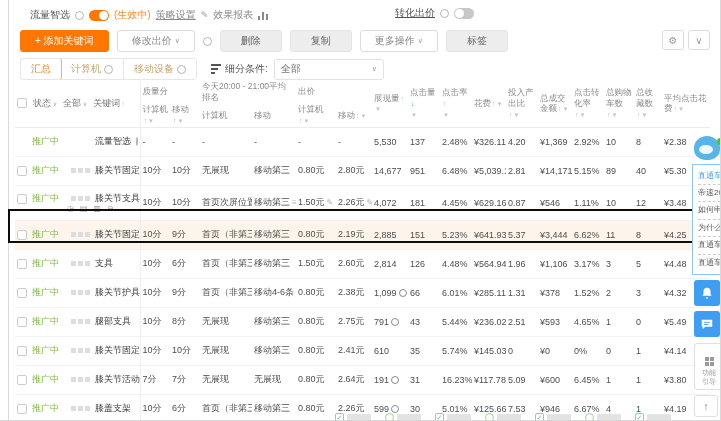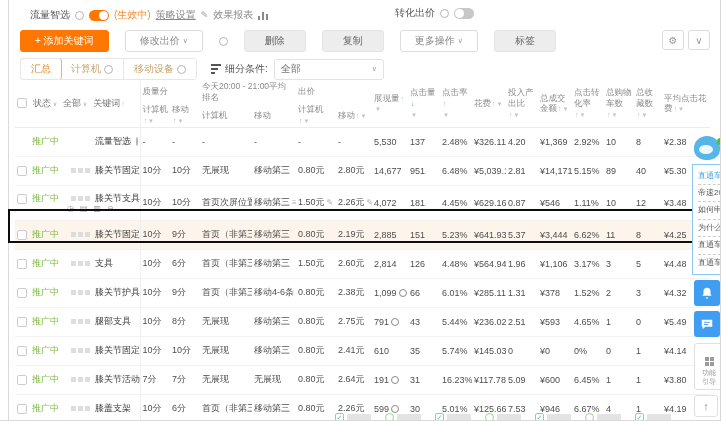--- a/index.html
+++ b/index.html
@@ -5,36 +5,36 @@
   * { margin:0; padding:0; box-sizing:border-box; }
   html,body { background:#fff; }
   body { font-family:"Liberation Sans","DejaVu Sans",sans-serif; }
   .screen { position:relative; width:721px; height:421px; background:#fff; overflow:hidden;
             border-right:1px solid #d9d9d9; border-bottom:1px solid #d9d9d9; }
   .vline-left { position:absolute; left:8px; top:0; bottom:0; width:1px; background:#d9d9d9; }
 
   
   .topbar { position:absolute; left:30px; top:6px; right:10px; height:18px; display:flex; align-items:center; font-size:10px; color:#555; }
   .tb-left { display:flex; align-items:center; gap:5px; }
-  .tb-right { display:flex; align-items:center; gap:5px; position:absolute; left:365px; top:0; }
+  .tb-right { display:flex; align-items:center; gap:5px; position:absolute; left:365px; top:0;text-decoration:underline; }
   .info-c { display:inline-block; width:9px; height:9px; border:1px solid #b5b5b5; border-radius:50%; color:#b5b5b5; font-size:6px; line-height:8px; text-align:center; vertical-align:middle; }
   .toggle { width:20px; height:11px; border-radius:6px; position:relative; display:inline-block; }
   .toggle.on { background:#ff7600; }
   .toggle.off { background:#c7c7c7; }
   .toggle .knob { position:absolute; top:1px; width:9px; height:9px; border-radius:50%; background:#fff; }
   .toggle.on .knob { right:1px; } .toggle.off .knob { left:1px; }
   .orange-t { color:#ff8a2b; }
   .green-t { color:#6abe45; }
   .pencil { color:#999; font-size:9px; }
   .chart-ic { display:inline-block; width:10px; height:9px; position:relative; }
   .chart-ic i { position:absolute; bottom:0; width:2px; background:#8a8a8a; }
   .chart-ic i:nth-child(1){ left:0; height:4px; } .chart-ic i:nth-child(2){ left:4px; height:8px; } .chart-ic i:nth-child(3){ left:8px; height:6px; }
 
   
-  .toolbar { position:absolute; left:20px; top:30px; display:flex; align-items:center; gap:16px;text-align:right; }
+  .toolbar { position:absolute; left:20px; top:30px; display:flex; align-items:center; gap:8px;text-align:right; }
   .btn { height:22px; font-size:10px; display:inline-flex; align-items:center; justify-content:center; padding:0 14px; border-radius:3px; cursor:pointer; white-space:nowrap; }
   .btn.primary { background:#ff7600; color:#fff; border:1px solid #ff7600; }
   .btn.ghost { background:#fff; color:#888; border:1px solid #ddd; }
   .btn.gray { background:#ededed; color:#666; border:1px solid #e4e4e4; min-width:62px; }
   .chev { font-size:7px; color:#999; margin-left:3px; }
   .tool-right { position:absolute; right:10px; top:30px; display:flex; gap:4px; }
   .sq-btn { width:22px; height:20px; border:1px solid #ddd; border-radius:3px; background:#fff; display:flex; align-items:center; justify-content:center; font-size:10px; color:#999; cursor:pointer; }
 
   
   .filterrow { position:absolute; left:20px; top:58px; display:flex; align-items:center; font-size:10px; color:#888; }

